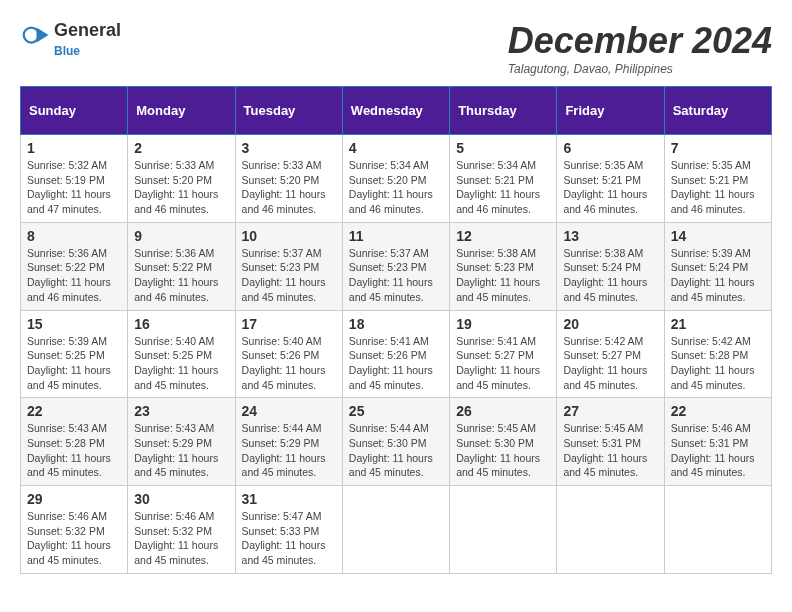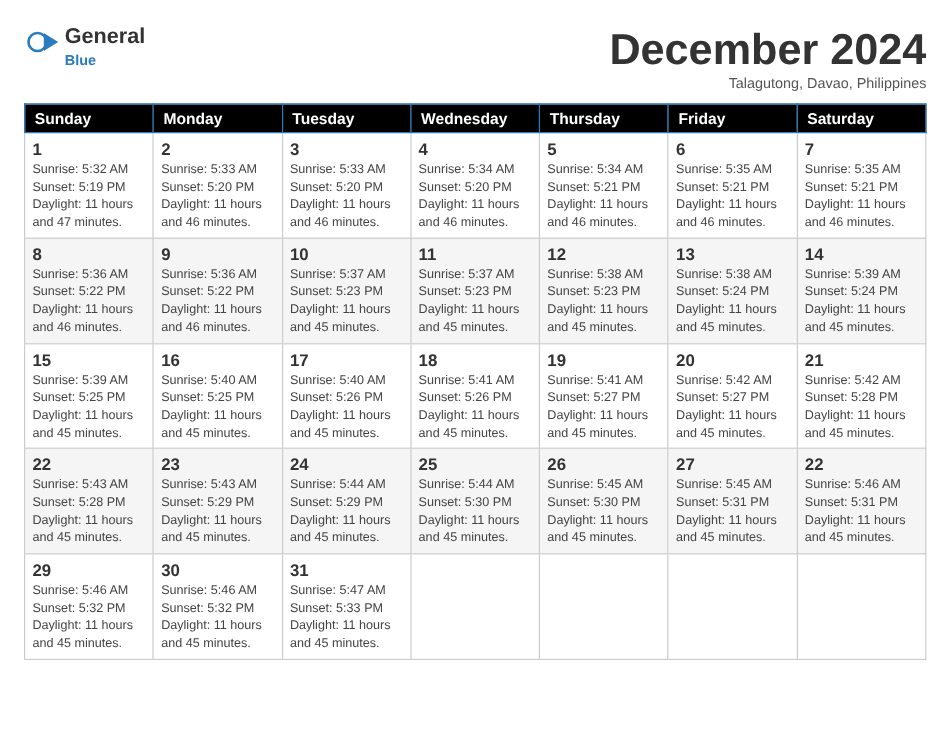--- a/index.html
+++ b/index.html
@@ -18,41 +18,41 @@
     }
     .logo {
       display: flex;
       gap: 4px;
     }
     .logo-icon {
       width: 30px;
       height: 30px;
     }
     .title-area {
-      text-align: right;
+      font-style: italic;
     }
     .month-title {
       font-size: 36px;
       font-weight: bold;
       color: #333;
     }
     .location-title {
       font-size: 12px;
       color: #555;
     }
     .calendar-table {
       width: 100%;
       border-collapse: collapse;
       font-size: 11px;
     }
     .calendar-table th {
-      background-color: #000000;
+      background-color: #4c1d95;
       color: #fff;
       text-align: left;
-      padding: 4px 8px;
+      padding: 16px 8px;
       font-size: 13px;
       font-weight: bold;
       border: 1px solid #2b7bbf;
     }
     .calendar-table td {
       border: 1px solid #ccc;
       vertical-align: top;
       padding: 5px 6px;
       width: 107px;
       min-height: 80px;

